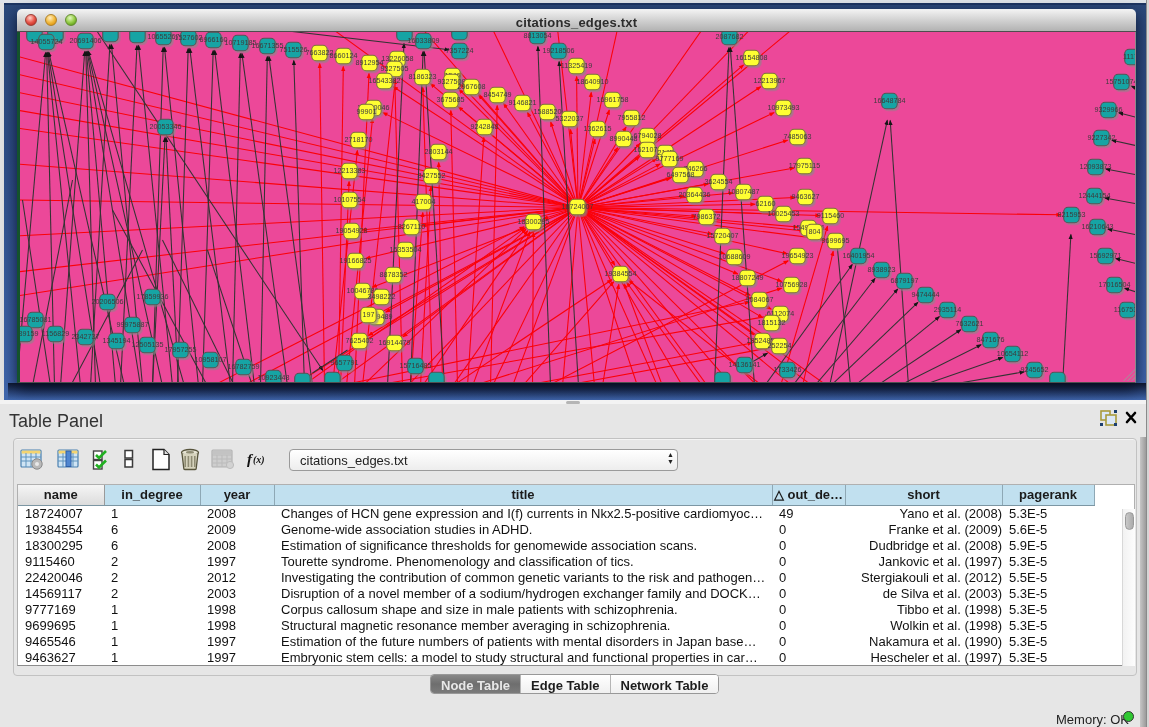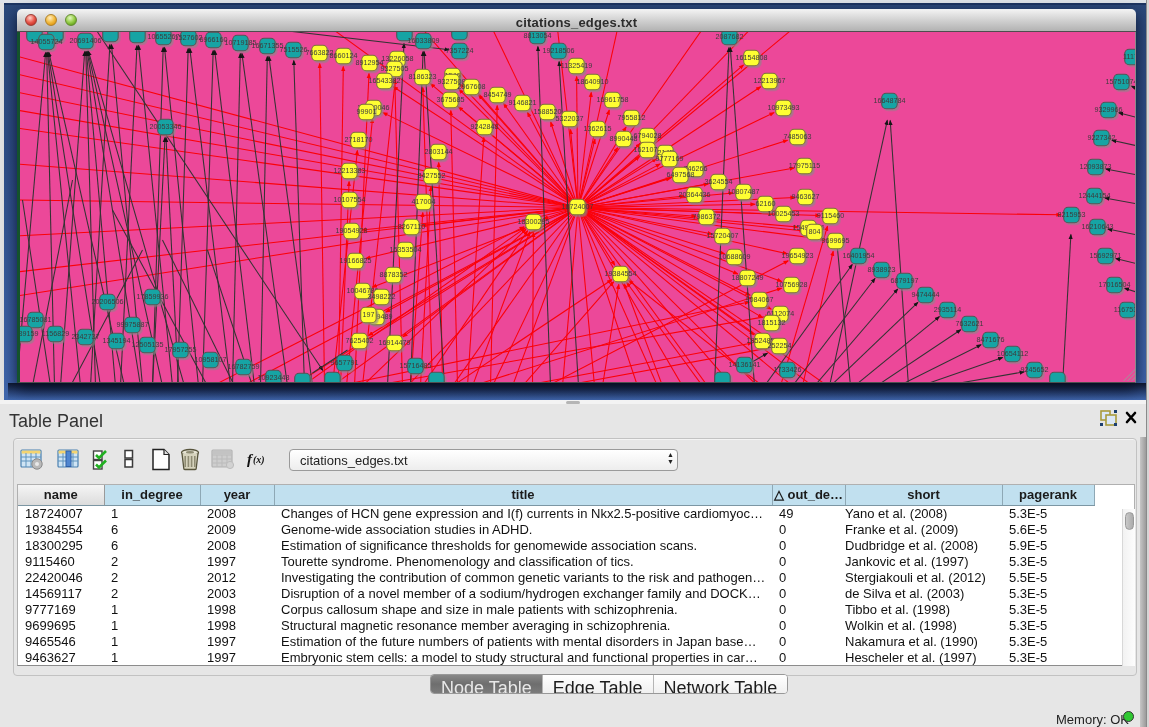--- a/index.html
+++ b/index.html
@@ -25,25 +25,25 @@
 #tp-title{left:9px;top:11px;font-size:18px;color:#333}
 #container{left:13px;top:38px;width:1124px;height:238px;background:#e6e6e6;border:1px solid #c2c2c2;border-radius:4px;box-shadow:inset 0 1px 0 #f4f4f4}
 #toolbar{left:5px;top:8px;height:26px;width:1100px}
 #dropdown{left:270px;top:2px;width:389px;height:22px;background:linear-gradient(#ffffff,#ededed);border:1px solid #9a9a9a;border-radius:4px;font-size:13px;color:#222;padding:3px 0 0 10px}
 #ddarrows{left:648px;top:4px;font-size:7px;color:#222;line-height:7px;text-align:center}
 #tablewrap{left:3px;top:45px;width:1118px;height:182px;background:#fff;border:1px solid #b0b0b0;border-bottom:1px solid #8c8c8c}
 table{border-collapse:collapse;table-layout:fixed;width:1076px;font-size:13px}
 th{background:#c1e0ef;border-right:1px solid #8ea8b5;border-bottom:1px solid #7c96a3;font-weight:bold;height:20px;font-size:13px;color:#1b1b1b;padding:0;overflow:hidden;white-space:nowrap}
 th.first{background:linear-gradient(#f5f5f5,#dcdcdc);border-right:1px solid #9a9a9a}
 td{height:16px;padding:0 0 0 7px;overflow:hidden;white-space:nowrap;color:#111;font-size:13px}
-td.c{text-align:left;padding:0}
+td.c{text-align:right;padding:0}
 #scrollv{left:1104px;top:24px;width:13px;height:157px;background:linear-gradient(90deg,#f2f2f2,#fdfdfd);border-left:1px solid #d8d8d8}
 #thumbv{left:1.5px;top:3px;width:9px;height:18px;border-radius:5px;background:linear-gradient(90deg,#c8c8c8,#ababab);border:1px solid #999}
 #tabs{left:430px;top:274px;height:20px;display:flex;border:1px solid #989898;border-radius:4px;overflow:hidden;background:#fff}
-.tab{font-size:18px;font-weight:normal;padding:2.5px 10px 0 10px;color:#1d1d1d;background:linear-gradient(#ffffff,#f0f0f0)}
+.tab{font-size:13px;font-weight:bold;padding:2.5px 10px 0 10px;color:#1d1d1d;background:linear-gradient(#ffffff,#f0f0f0)}
 .tab.sel{background:linear-gradient(#888,#6e6e6e 50%,#7b7b7b);color:#e8e8e8}
 .tab+.tab{border-left:1px solid #b5b5b5}
 #memory{right:20px;top:312px;font-size:13px;color:#222}
 #memdot{right:15px;top:311px;width:11px;height:11px;border-radius:50%;background:#2fc832;border:1.5px solid #333}
 #rightstrip{left:1140px;top:437px;width:6px;height:290px;background:linear-gradient(90deg,#c6c6c6,#9b9b9b)}
 #rightline{left:1146px;top:0;width:1px;height:727px;background:#8a8a8a}
 #rightedge{left:1147px;top:0;width:2px;height:727px;background:#d6d6d6}
 </style></head>
 <body>
 <div class="abs" id="desktop"></div>

